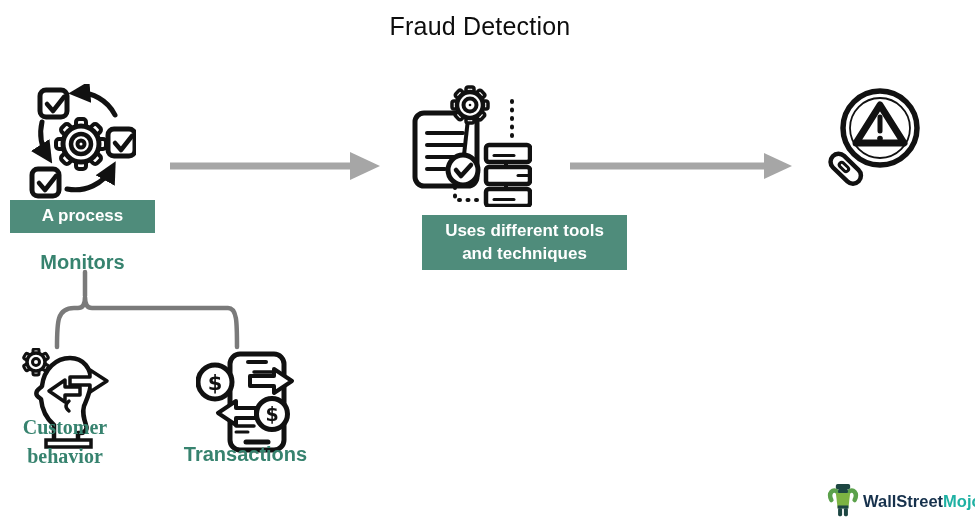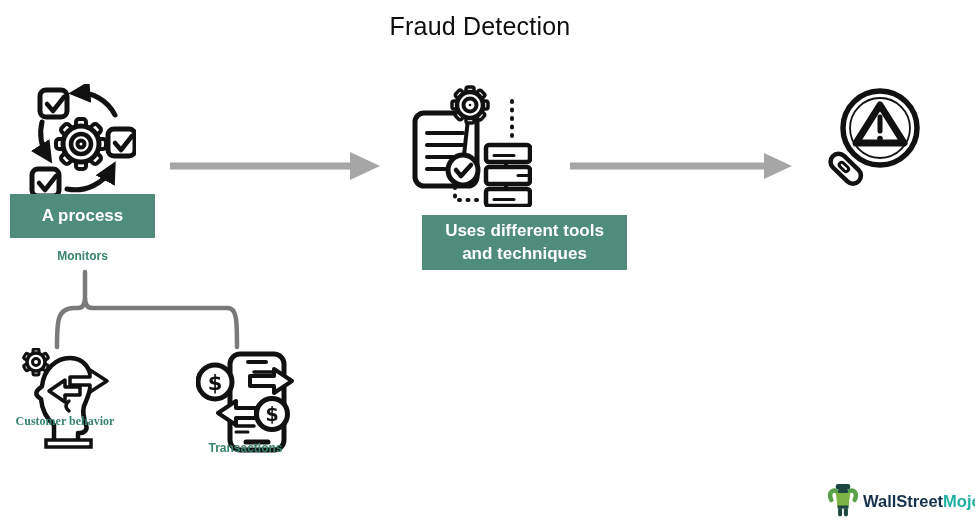--- a/index.html
+++ b/index.html
@@ -12,21 +12,21 @@
     position:absolute; top:12px; left:0; width:960px; text-align:center;
     font-size:25px; font-weight:normal; color:#0d0d0d; letter-spacing:0.2px;
   }
   .abs { position:absolute; }
   .green-box {
     position:absolute; background:#4F8C7B; color:#ffffff; font-weight:bold;
     font-size:17px; line-height:1.35; display:flex; align-items:center;
     justify-content:center; text-align:center; padding:4px 8px;
   }
   .teal-label {
-    position:absolute; color:#37836F; font-weight:bold; font-size:12px;
+    position:absolute; color:#37836F; font-weight:bold; font-size:20px;
     line-height:1.45; text-align:center;
   }
   .logo {
     position:absolute; left:826px; top:482px; display:flex; align-items:center;
     gap:3px;
   }
   .logo-text { font-size:16.5px; font-weight:bold; white-space:nowrap; }
   .logo-navy { color:#16314C; }
   .logo-teal { color:#1FB1A3; }
   svg { display:block; }
@@ -68,21 +68,21 @@
     <g fill="#fff" stroke="#111" stroke-width="5" stroke-linecap="round" stroke-linejoin="round">
       <rect x="16" y="6" width="27" height="27" rx="6"></rect>
       <path d="M23,20 l6,7 l11,-14" fill="none" stroke-width="4.5"></path>
       <rect x="84" y="45" width="27" height="27" rx="6"></rect>
       <path d="M91,59 l6,7 l11,-14" fill="none" stroke-width="4.5"></path>
       <rect x="8" y="85" width="27" height="27" rx="6"></rect>
       <path d="M15,99 l6,7 l11,-14" fill="none" stroke-width="4.5"></path>
     </g>
   </svg>
 
-  <div class="green-box" style="left:10px;top:194px;width:145px;height:44px;">
+  <div class="green-box" style="left:10px;top:200px;width:145px;height:33px;">
     <span>A process</span>
   </div>
   <div class="teal-label" style="left:10px;top:248px;width:145px;">Monitors</div>
 
   <svg class="abs" style="left:170px;top:152px;" width="210" height="28" viewBox="0 0 210 28">
     <rect x="0" y="10.5" width="182" height="7" fill="#A6A6A6"></rect>
     <polygon points="180,0 210,14 180,28" fill="#A6A6A6"></polygon>
   </svg>
 
   <svg class="abs" style="left:410px;top:85px;" width="122" height="122" viewBox="0 0 122 122">

